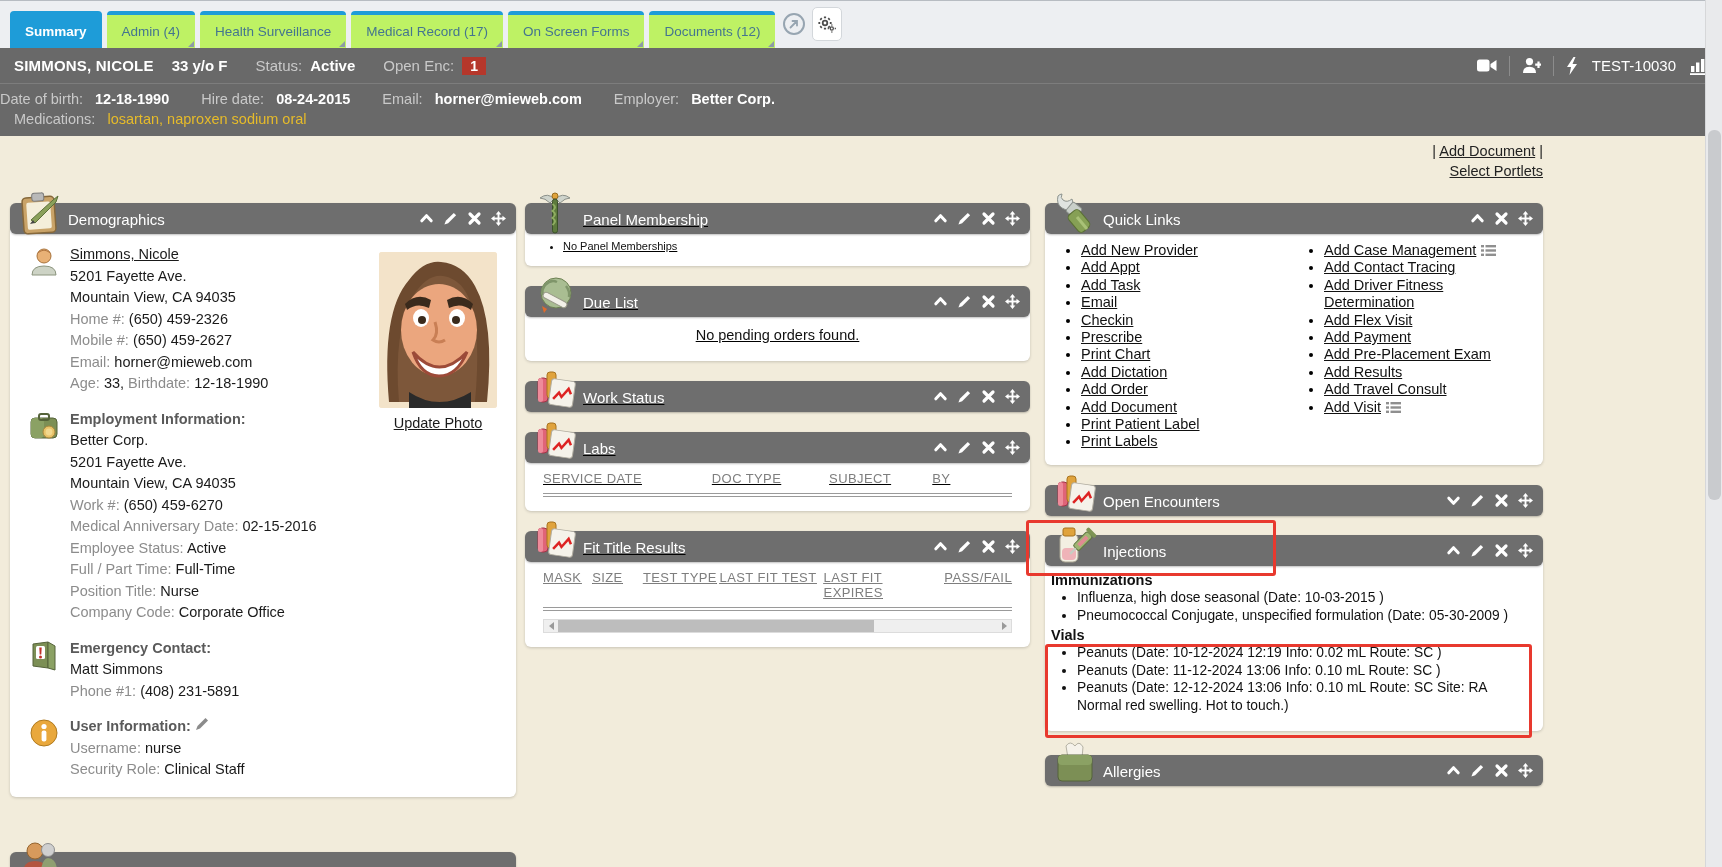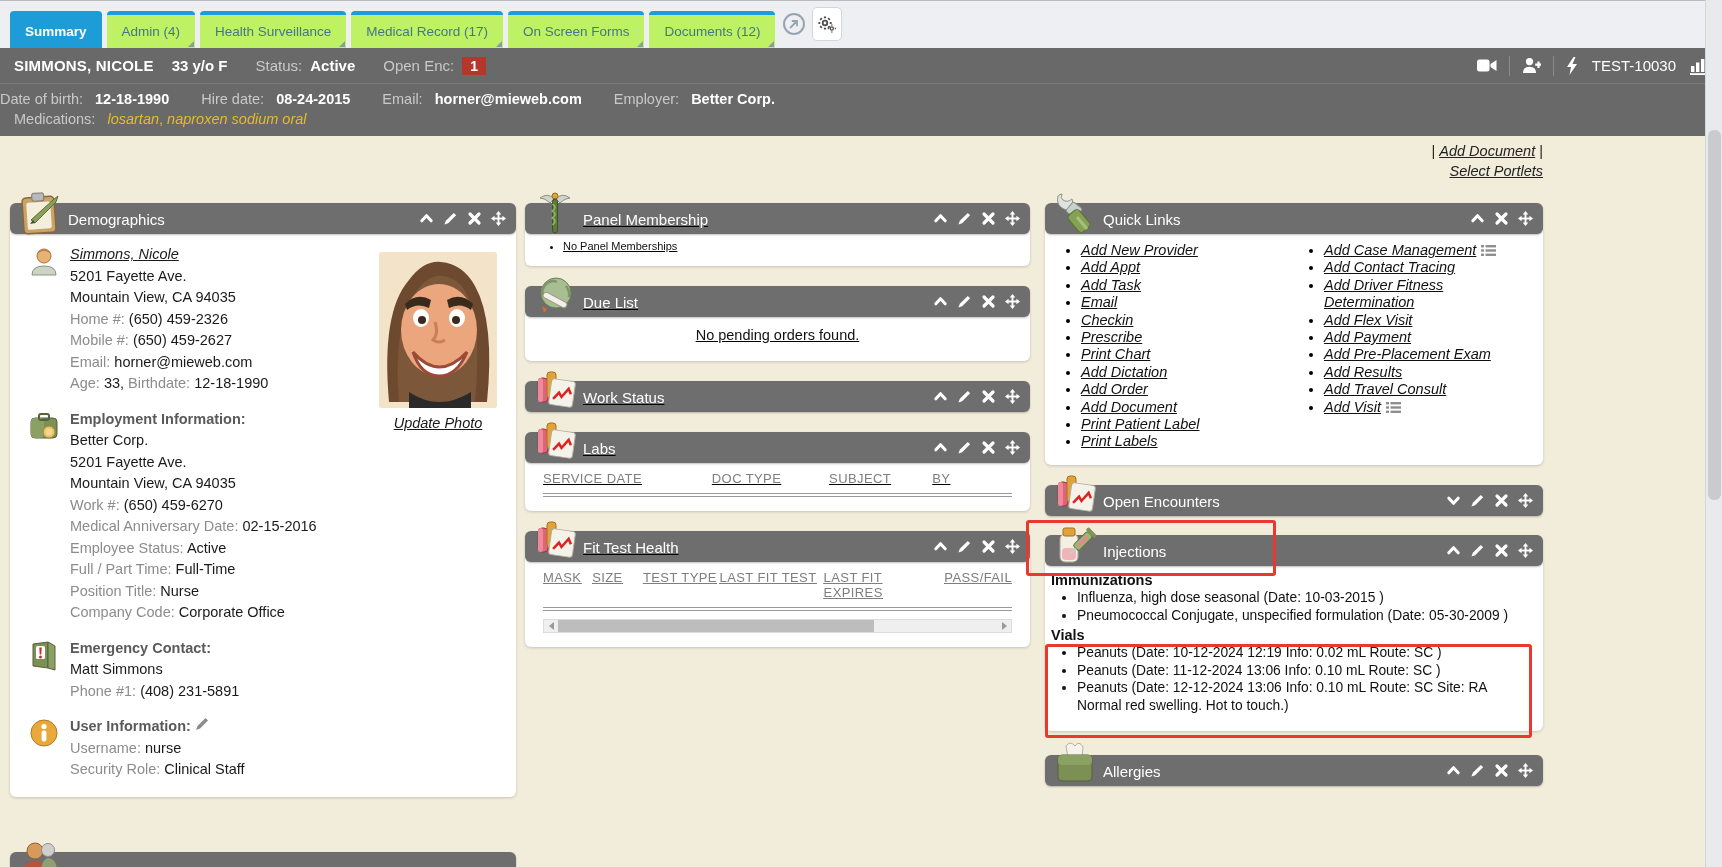--- a/index.html
+++ b/index.html
@@ -108,21 +108,21 @@
 
   
   .annot { position:absolute; border:3px solid #e8392e; border-radius:3px; z-index:8; pointer-events:none; }
   #annot-injections { left:1026px; top:520px; width:250px; height:56px; }
   #annot-vials { left:1045px; top:644px; width:487px; height:94px; }
 
   
   .vscroll { position:absolute; right:0; top:0; width:17px; height:867px; background:#e9eaec; border-left:1px solid #d6d7d9; z-index:9; }
   .vthumb { position:absolute; left:2px; width:13px; top:130px; height:370px; background:#c9cbce; border-radius:6px; cursor:pointer; }
 
-  a { cursor:pointer;font-style:italic; }
+  a { cursor:pointer; }
 </style>
 </head>
 <body>
 
 <div class="tabbar">
   <div class="tabs">
     <div class="tab active">
         <span>Summary</span>
       </div>
     <div class="tab">
@@ -534,21 +534,21 @@
 
   <div class="portlet">
     <div class="phead">
       <svg class="picon" viewBox="0 0 46 46">
         <rect x="6" y="10" width="10" height="24" rx="4" fill="#e06478" stroke="#a23448"></rect>
         <rect x="6" y="10" width="5" height="24" rx="2.5" fill="#ee8b9a"></rect>
         <rect x="15" y="4" width="9" height="26" rx="3" fill="#e0a33c" stroke="#a8731e"></rect>
         <rect x="18" y="12" width="24" height="26" rx="3" transform="rotate(8 30 25)" fill="#f5f2ea" stroke="#b0aca0"></rect>
         <path d="M22 32 l5-7 3 4 6-9 3 5" transform="rotate(8 30 25)" stroke="#d22" stroke-width="2.5" fill="none"></path>
       </svg>
-      <span class="ptitle">Fit Test Health</span>
+      <span class="ptitle">Fit Title Results</span>
       <span class="pctls">
           <span class="pctl">
             <svg viewBox="0 0 16 16">
               <path d="M3 10.5 L8 5 L13 10.5" stroke="#fff" stroke-width="3.2" fill="none" stroke-linecap="round" stroke-linejoin="round"></path>
             </svg>
           </span>
           <span class="pctl">
             <svg viewBox="0 0 16 16">
               <path d="M1.5 14.5 L3 10.5 L11.5 2 L14 4.5 L5.5 13Z" fill="#fff"></path>
             </svg>

